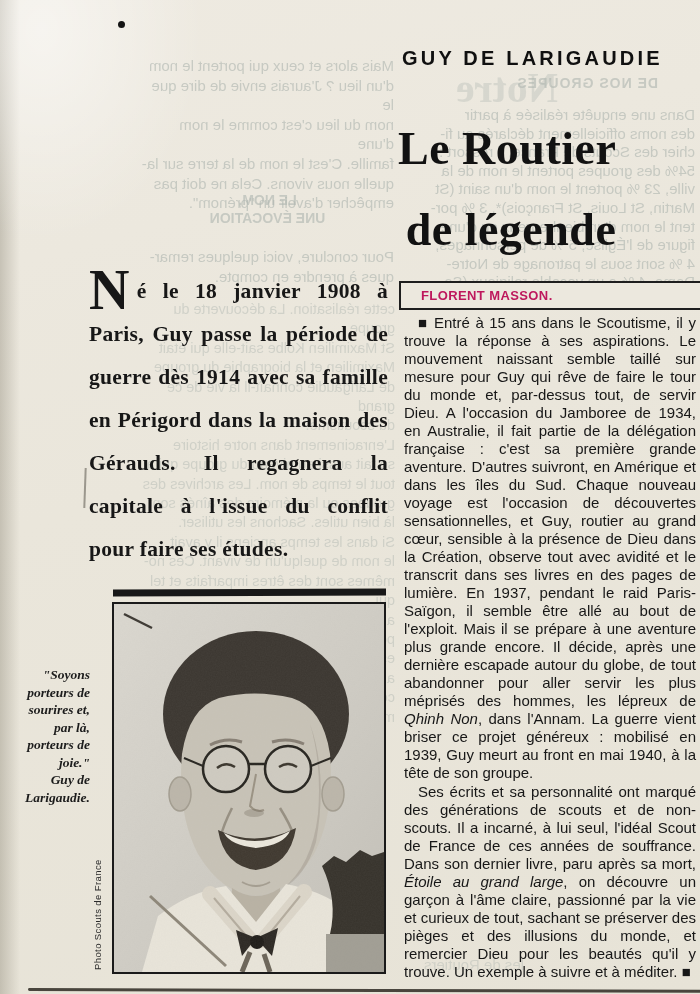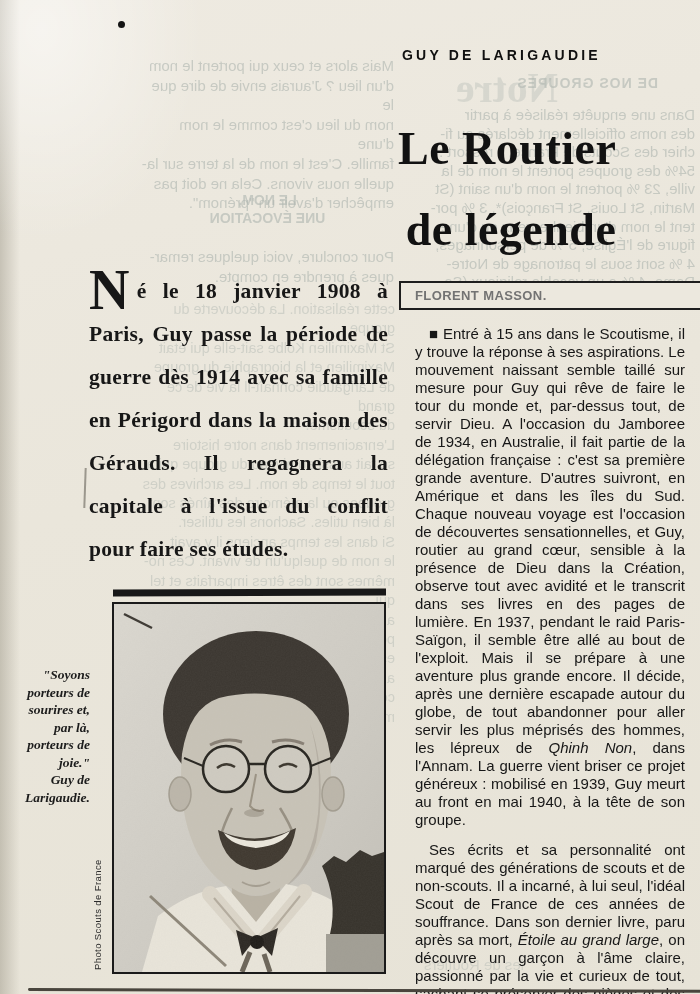--- a/index.html
+++ b/index.html
@@ -19,46 +19,46 @@
     pointer-events:none;
   }
   .ghost.serif{font-family:"Liberation Serif",serif;}
   
   .bullet{position:absolute;left:118px;top:21px;width:7px;height:7px;border-radius:50%;background:#141414;}
   .section-header{
     position:absolute;left:148px;top:9px;font-family:"Liberation Serif",serif;
     font-style:italic;font-size:21px;letter-spacing:2.2px;color:#131313;
   }
   .kicker{
-    position:absolute;left:402px;top:47px;font-size:14px;font-weight:bold;
+    position:absolute;left:402px;top:47px;font-size:20px;font-weight:bold;
     letter-spacing:3.2px;color:#101010;white-space:nowrap;
   }
   .headline{
     position:absolute;left:398px;top:126px;font-family:"Liberation Serif",serif;
     font-weight:bold;font-size:46px;color:#121212;letter-spacing:.5px;line-height:46px;
   }
   .headline .l2{margin-top:35px;text-align:right;}
   .byline-box{
     position:absolute;left:399px;top:281px;width:312px;height:25px;
     border:2px solid #1e1e1e;background:#ece8de;display:flex;align-items:center;
   }
-  .byline-box span{font-size:13px;font-weight:bold;letter-spacing:.4px;padding-left:14px;color:#737373;}
+  .byline-box span{font-size:13px;font-weight:bold;letter-spacing:.4px;padding-left:20px;color:#be185d;}
   
   .intro{
     position:absolute;left:89px;top:270px;width:299px;
     font-family:"Liberation Serif",serif;font-weight:bold;font-size:21.5px;
     line-height:43px;text-align:justify;color:#171717;letter-spacing:.3px;
   }
   .dropcap{float:left;font-size:56px;line-height:40px;padding-right:7px;font-weight:bold;}
   
   .body-col{
     position:absolute;left:403px;top:313px;width:294px;
     font-size:15px;line-height:18px;text-align:justify;color:#171717;
   }
-  .body-col p{margin:12px;text-indent:14px;}
+  .body-col p{margin:1px;text-indent:14px;}
   .body-col .it{font-style:italic;}
   
   .photo-rule{position:absolute;left:113px;top:589px;width:273px;height:7px;background:#181818;transform:rotate(-.25deg);}
   .photo-frame{
     position:absolute;left:112px;top:602px;width:270px;height:368px;
     border:2px solid #1a1a1a;background:#d3d0c8;
   }
   .photo-credit{
     position:absolute;left:92px;top:970px;transform:rotate(-90deg);transform-origin:0 0;
     font-size:9.5px;letter-spacing:.4px;color:#2a2a2a;white-space:nowrap;width:150px;

